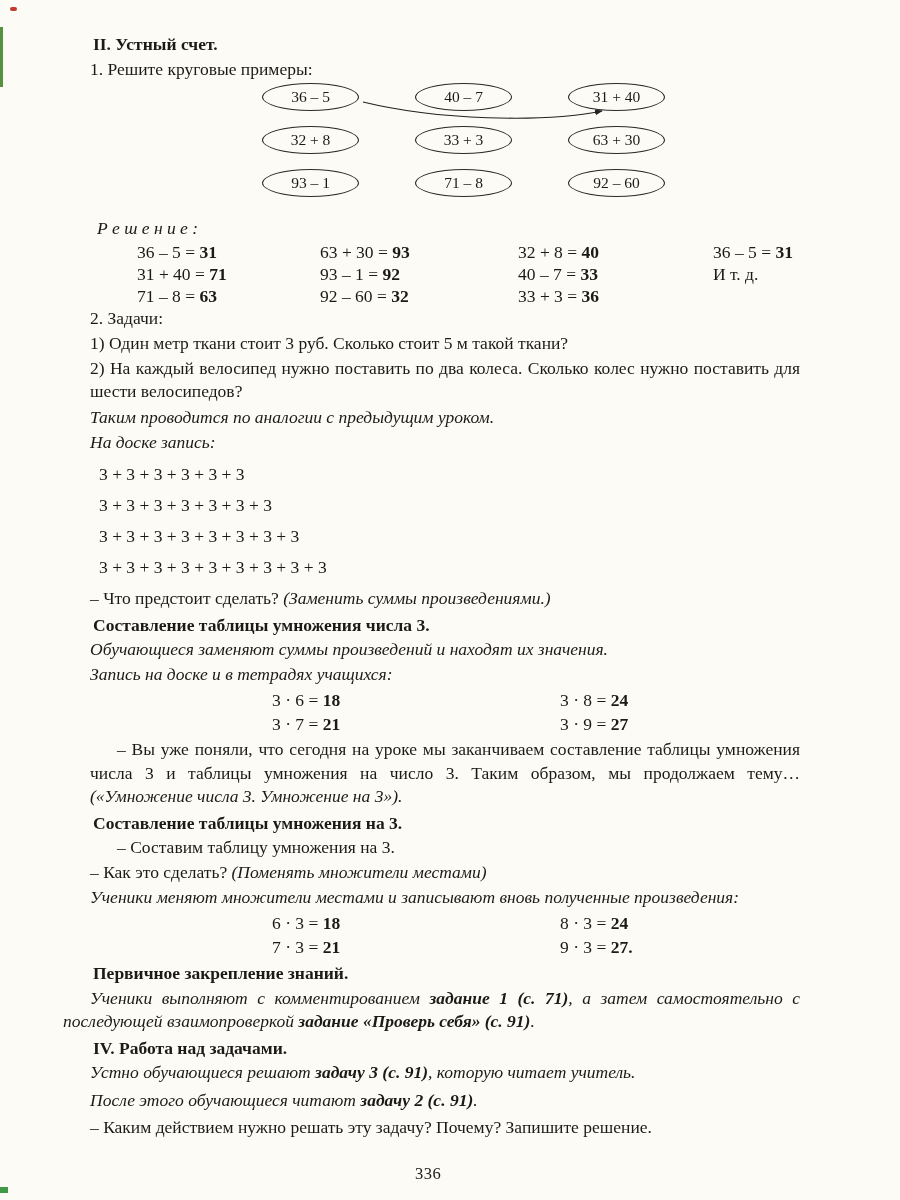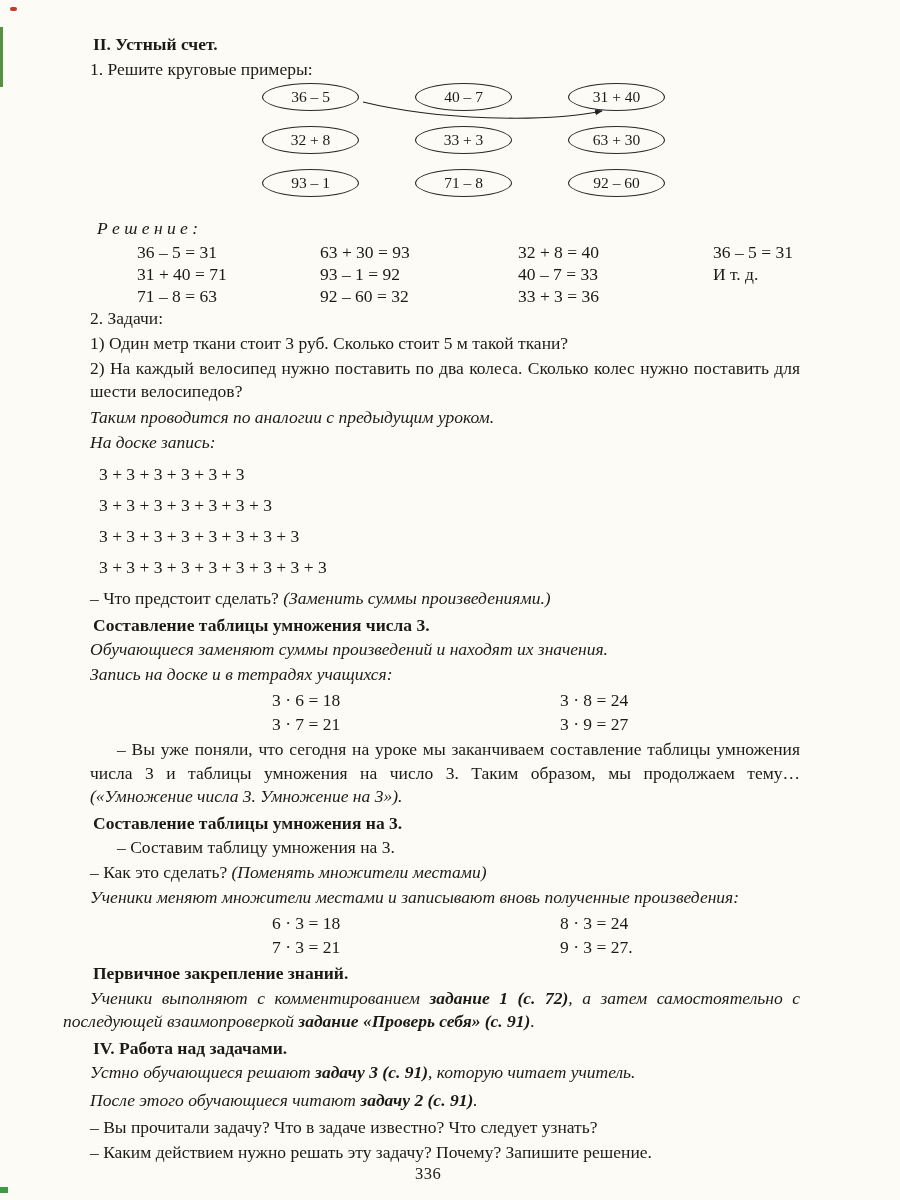--- a/index.html
+++ b/index.html
@@ -12,21 +12,21 @@
   .justify{text-align:justify}
   .indent{text-indent:27px}
   .hang{margin-left:-27px;text-indent:27px}
   .sp{margin-bottom:4px}
   .ovals{position:relative;width:403px;margin:2px 0 20px 172px;display:grid;grid-template-columns:repeat(3,97px);column-gap:56px;row-gap:15px}
   .oval{width:97px;height:28px;border:1.4px solid #2b2b2b;border-radius:50%;display:flex;align-items:center;justify-content:center;font-size:15.5px;box-sizing:border-box;background:transparent}
   .arrow-svg{position:absolute;left:0;top:0;pointer-events:none}
   .sol-label{line-height:23.5px;margin:0 0 0 7px}
   .sol-grid{display:grid;grid-template-columns:183px 198px 195px auto;margin-left:47px;line-height:22px}
   .eq{white-space:nowrap}
-  .eq b{font-weight:normal}
+  .eq b{font-weight:bold}
   .mult{display:grid;grid-template-columns:288px auto;margin-left:182px;line-height:24px;margin-bottom:2px}
   .sums .line{line-height:22px;margin:9px}
   .pagenum{position:absolute;left:0;right:0;bottom:16px;text-align:center;font-size:16.5px;letter-spacing:.5px}
   .artifact{position:absolute}
   .a-red{left:10px;top:7px;width:7px;height:4px;background:#c43b2e;border-radius:2px}
   .a-gstrip{left:0;top:27px;width:3px;height:60px;background:#54923f}
   .a-gdot{left:0;bottom:7px;width:8px;height:6px;background:#3f9a44}
 </style>
 </head>
 <body>
@@ -112,22 +112,21 @@
   <p class="line it">Ученики меняют множители местами и записывают вновь полученные произведения:</p>
 
   <div class="mult">
     <span class="eq"><span>6 · 3 =</span> <b>18</b></span>
     <span class="eq"><span>8 · 3 =</span> <b>24</b></span>
     <span class="eq"><span>7 · 3 =</span> <b>21</b></span>
     <span class="eq"><span>9 · 3 =</span> <b>27.</b></span>
   </div>
 
   <p class="heading">Первичное закрепление знаний.</p>
-  <p class="para it justify hang"><span>Ученики выполняют с комментированием </span><b>задание 1 (с. 72)</b><span>, а затем самостоятельно с последующей взаимопроверкой </span><b>задание «Проверь себя» (с. 91)</b><span>.</span></p>
+  <p class="para it justify hang"><span>Ученики выполняют с комментированием </span><b>задание 1 (с. 71)</b><span>, а затем самостоятельно с последующей взаимопроверкой </span><b>задание «Проверь себя» (с. 91)</b><span>.</span></p>
 
   <p class="heading">IV. Работа над задачами.</p>
   <p class="para it sp"><span>Устно обучающиеся решают </span><b>задачу 3 (с. 91)</b><span>, которую читает учитель.</span></p>
   <p class="para it sp"><span>После этого обучающиеся читают </span><b>задачу 2 (с. 91)</b><span>.</span></p>
-  <p class="line">– Вы прочитали задачу? Что в задаче известно? Что следует узнать?</p>
   <p class="line">– Каким действием нужно решать эту задачу? Почему? Запишите решение.</p>
 
   <div class="pagenum">336</div>
 </div>
 
 </body></html>

